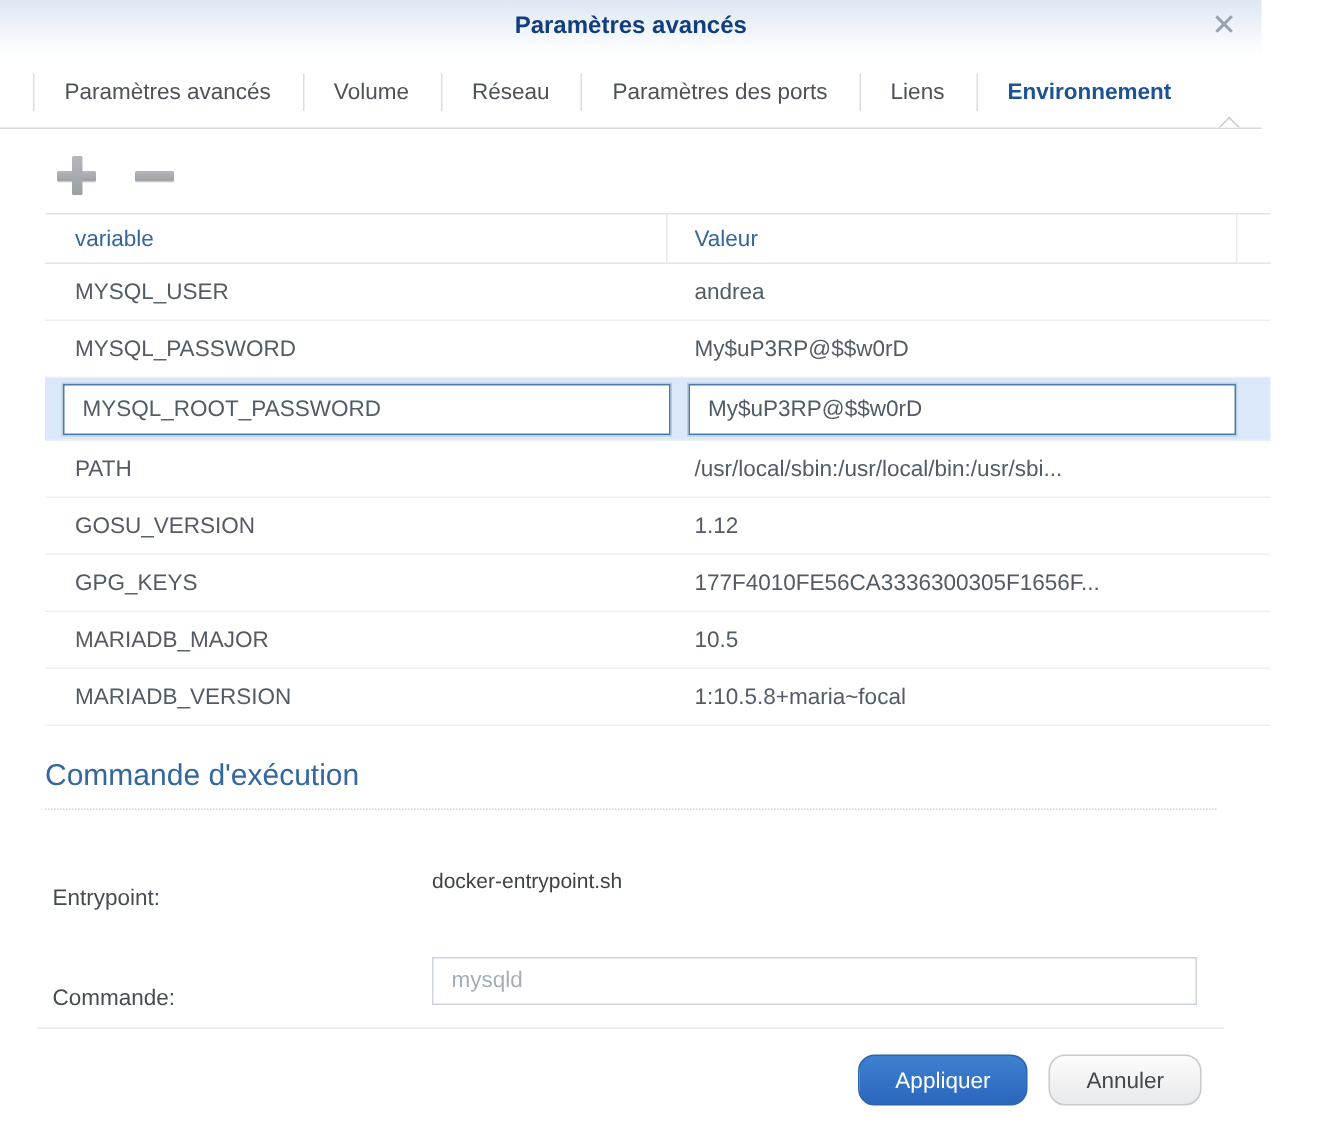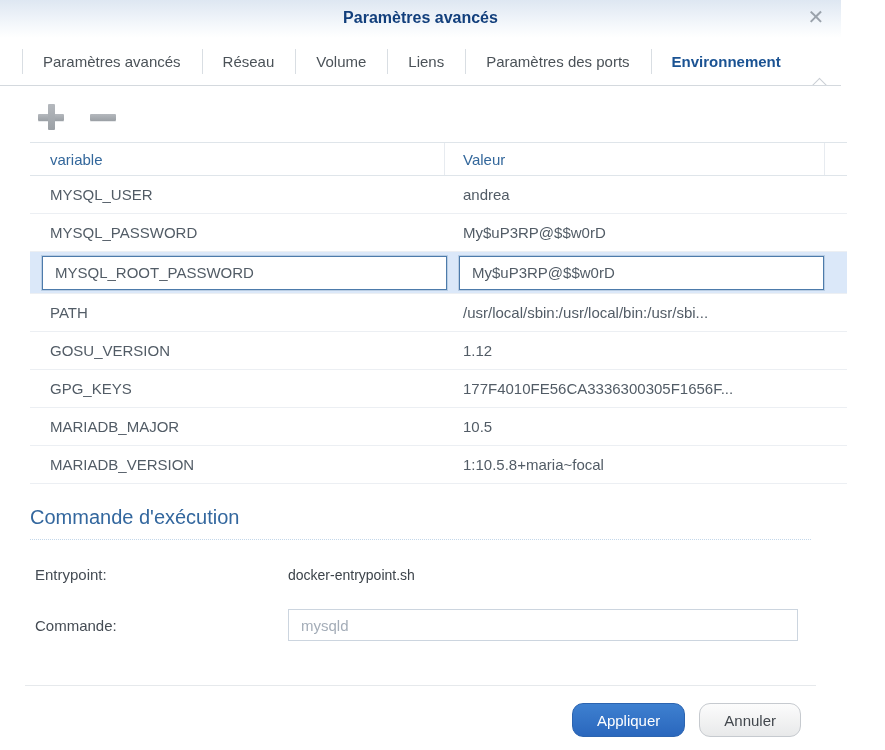--- a/index.html
+++ b/index.html
@@ -48,21 +48,21 @@
   .cell-input { width:405px; height:34px; margin-left:8px; border:1px solid #4d7bab;
     box-shadow:0 0 0 1px #b9cde3; background:#fff; font-size:15px; color:#525c66;
     padding:0 12px; font-family:"Liberation Sans", sans-serif; outline:none; }
   .t-row.editing .c2 .cell-input { width:365px; margin-left:10px; }
 
   
   .section { margin:22px 30px 0 30px; }
   .section-title { font-size:20px; color:#33679e; padding-bottom:10px;
     border-bottom:1px dotted #c3d7ea; }
   .form-row { display:flex; align-items:center; margin-top:26px; margin-left:5px; }
-  .form-label { width:253px; font-size:15px; color:#454c54; }
+  .form-label { width:253px; font-size:15px; color:#454c54;margin-top:24px; }
   .form-value { font-size:14px; color:#3c434a; }
   .form-input { width:510px; height:32px; border:1px solid #ccd5df; background:#fff;
     font-size:15px; color:#525c66; padding:0 12px; font-family:"Liberation Sans", sans-serif; outline:none; }
   .form-input::placeholder { color:#a4adb8; opacity:1; }
 
   
   .footer-divider { position:absolute; left:25px; right:25px; bottom:64px; height:1px; background:#e6e9ec; }
   .footer { position:absolute; right:40px; bottom:13px; display:flex; gap:14px; }
   .btn { height:34px; border-radius:11px; font-size:15px; padding:0 24px; cursor:pointer;
     font-family:"Liberation Sans", sans-serif; }
@@ -74,24 +74,24 @@
 
 <div class="dialog">
 
   <div class="titlebar">
     <div class="title">Paramètres avancés</div>
     <div class="close-btn">✕</div>
   </div>
 
   <div class="tabbar">
     <div class="tab">Paramètres avancés</div>
+    <div class="tab">Volume</div>
     <div class="tab">Réseau</div>
-    <div class="tab">Volume</div>
+    <div class="tab">Paramètres des ports</div>
     <div class="tab">Liens</div>
-    <div class="tab">Paramètres des ports</div>
     <div class="tab active">Environnement</div>
     <div class="tab-caret"></div>
   </div>
 
   <div class="toolbar">
     <div class="tool-btn" title="">
       <span class="icon"><span class="h"></span><span class="v"></span></span>
     </div>
     <div class="tool-btn" title="">
       <span class="icon"><span class="h"></span></span>

